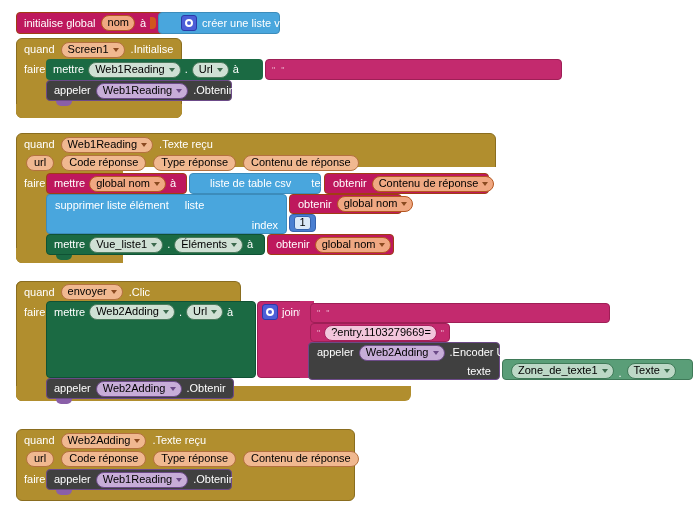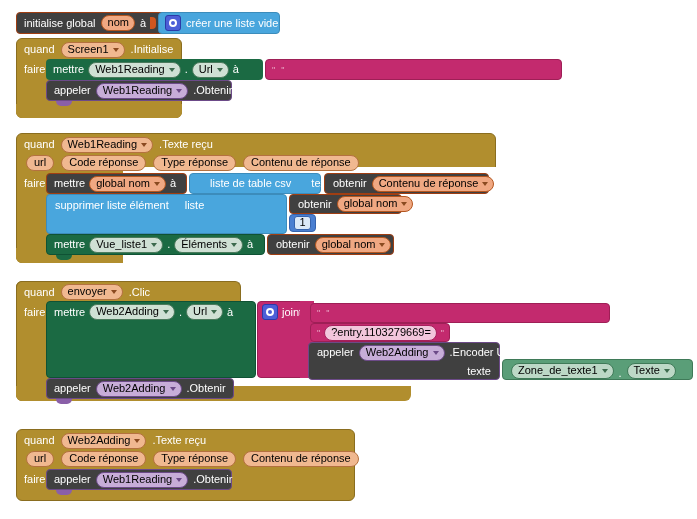--- a/index.html
+++ b/index.html
@@ -43,21 +43,21 @@
     border:1px solid #2c3aa8;display:inline-flex;align-items:center;justify-content:center;
     flex:0 0 auto;
   }
   .gear i{
     display:block;width:8px;height:8px;border-radius:50%;
     border:2px solid #ffffff;box-sizing:border-box;
   }
 
   
   .c-event{background:#b18e2e;}
-  .c-variable{background:#404040;}
+  .c-variable{background:#be185d;}
   .c-list{background:#49a6dd;}
   .c-setter{background:#1b6a43;}
   .c-method{background:#404040;}         
   .c-text{background:#c32a6e;}
   .c-math{background:#4a7fd1;}
   .c-greenprop{background:#5a9e78;}
 
   .f-variable{background:#f0a882;border-color:#b4561f;color:#000;}
   .f-event{background:#f0b890;border-color:#b4713f;color:#000;}
   .f-comp{background:#cfe0d4;border-color:#4a7a5c;color:#000;}
@@ -82,21 +82,21 @@
       <span class="field f-variable">
         <span>nom</span>
       </span>
       <span class="lbl">à</span>
     </div>
   </div>
 
   <div class="blk" style="left:150px;top:17px;width:6px;height:12px;background:#d1561e;border-radius:0 4px 4px 0;"></div>
 
   <div class="blk c-list" style="left:158px;top:12px;width:122px;height:22px;border-radius:4px;border:1px solid #3c8cbb;">
-    <div class="row" style="height:100%;padding-left:6px;gap:5px;align-items:center;">
+    <div class="row" style="height:100%;padding-left:22px;gap:5px;align-items:center;">
       <span class="gear">
           <i></i>
         </span>
       <span class="lbl">créer une liste vide</span>
     </div>
   </div>
 
   <div class="blk c-event" style="left:16px;top:38px;width:166px;height:80px;border-radius:6px;border:1px solid #8a6d1f;"></div>
 
   <div class="blk c-event" style="left:16px;top:104px;width:166px;height:14px;border-radius:0 0 6px 6px;"></div>
@@ -196,20 +196,23 @@
         <span class="caret caret-dark"></span>
       </span>
     </div>
   </div>
 
   <div class="blk c-list" style="left:46px;top:194px;width:241px;height:40px;border-radius:4px;border:1px solid #3c8cbb;">
     <div class="row" style="height:20px;padding-left:8px;gap:16px;">
       <span class="lbl">supprimer liste élément</span>
       <span class="lbl">liste</span>
     </div>
+    <div class="row" style="height:20px;padding-left:8px;justify-content:flex-end;padding-right:8px;">
+      <span class="lbl">index</span>
+    </div>
   </div>
 
   <div class="blk c-variable" style="left:289px;top:194px;width:113px;height:20px;border-radius:4px;border:1px solid #a03e12;">
     <div class="row" style="height:100%;padding-left:8px;gap:5px;">
       <span class="lbl">obtenir</span>
       <span class="field f-variable">
         <span>global nom</span>
         <span class="caret caret-dark"></span>
       </span>
     </div>

